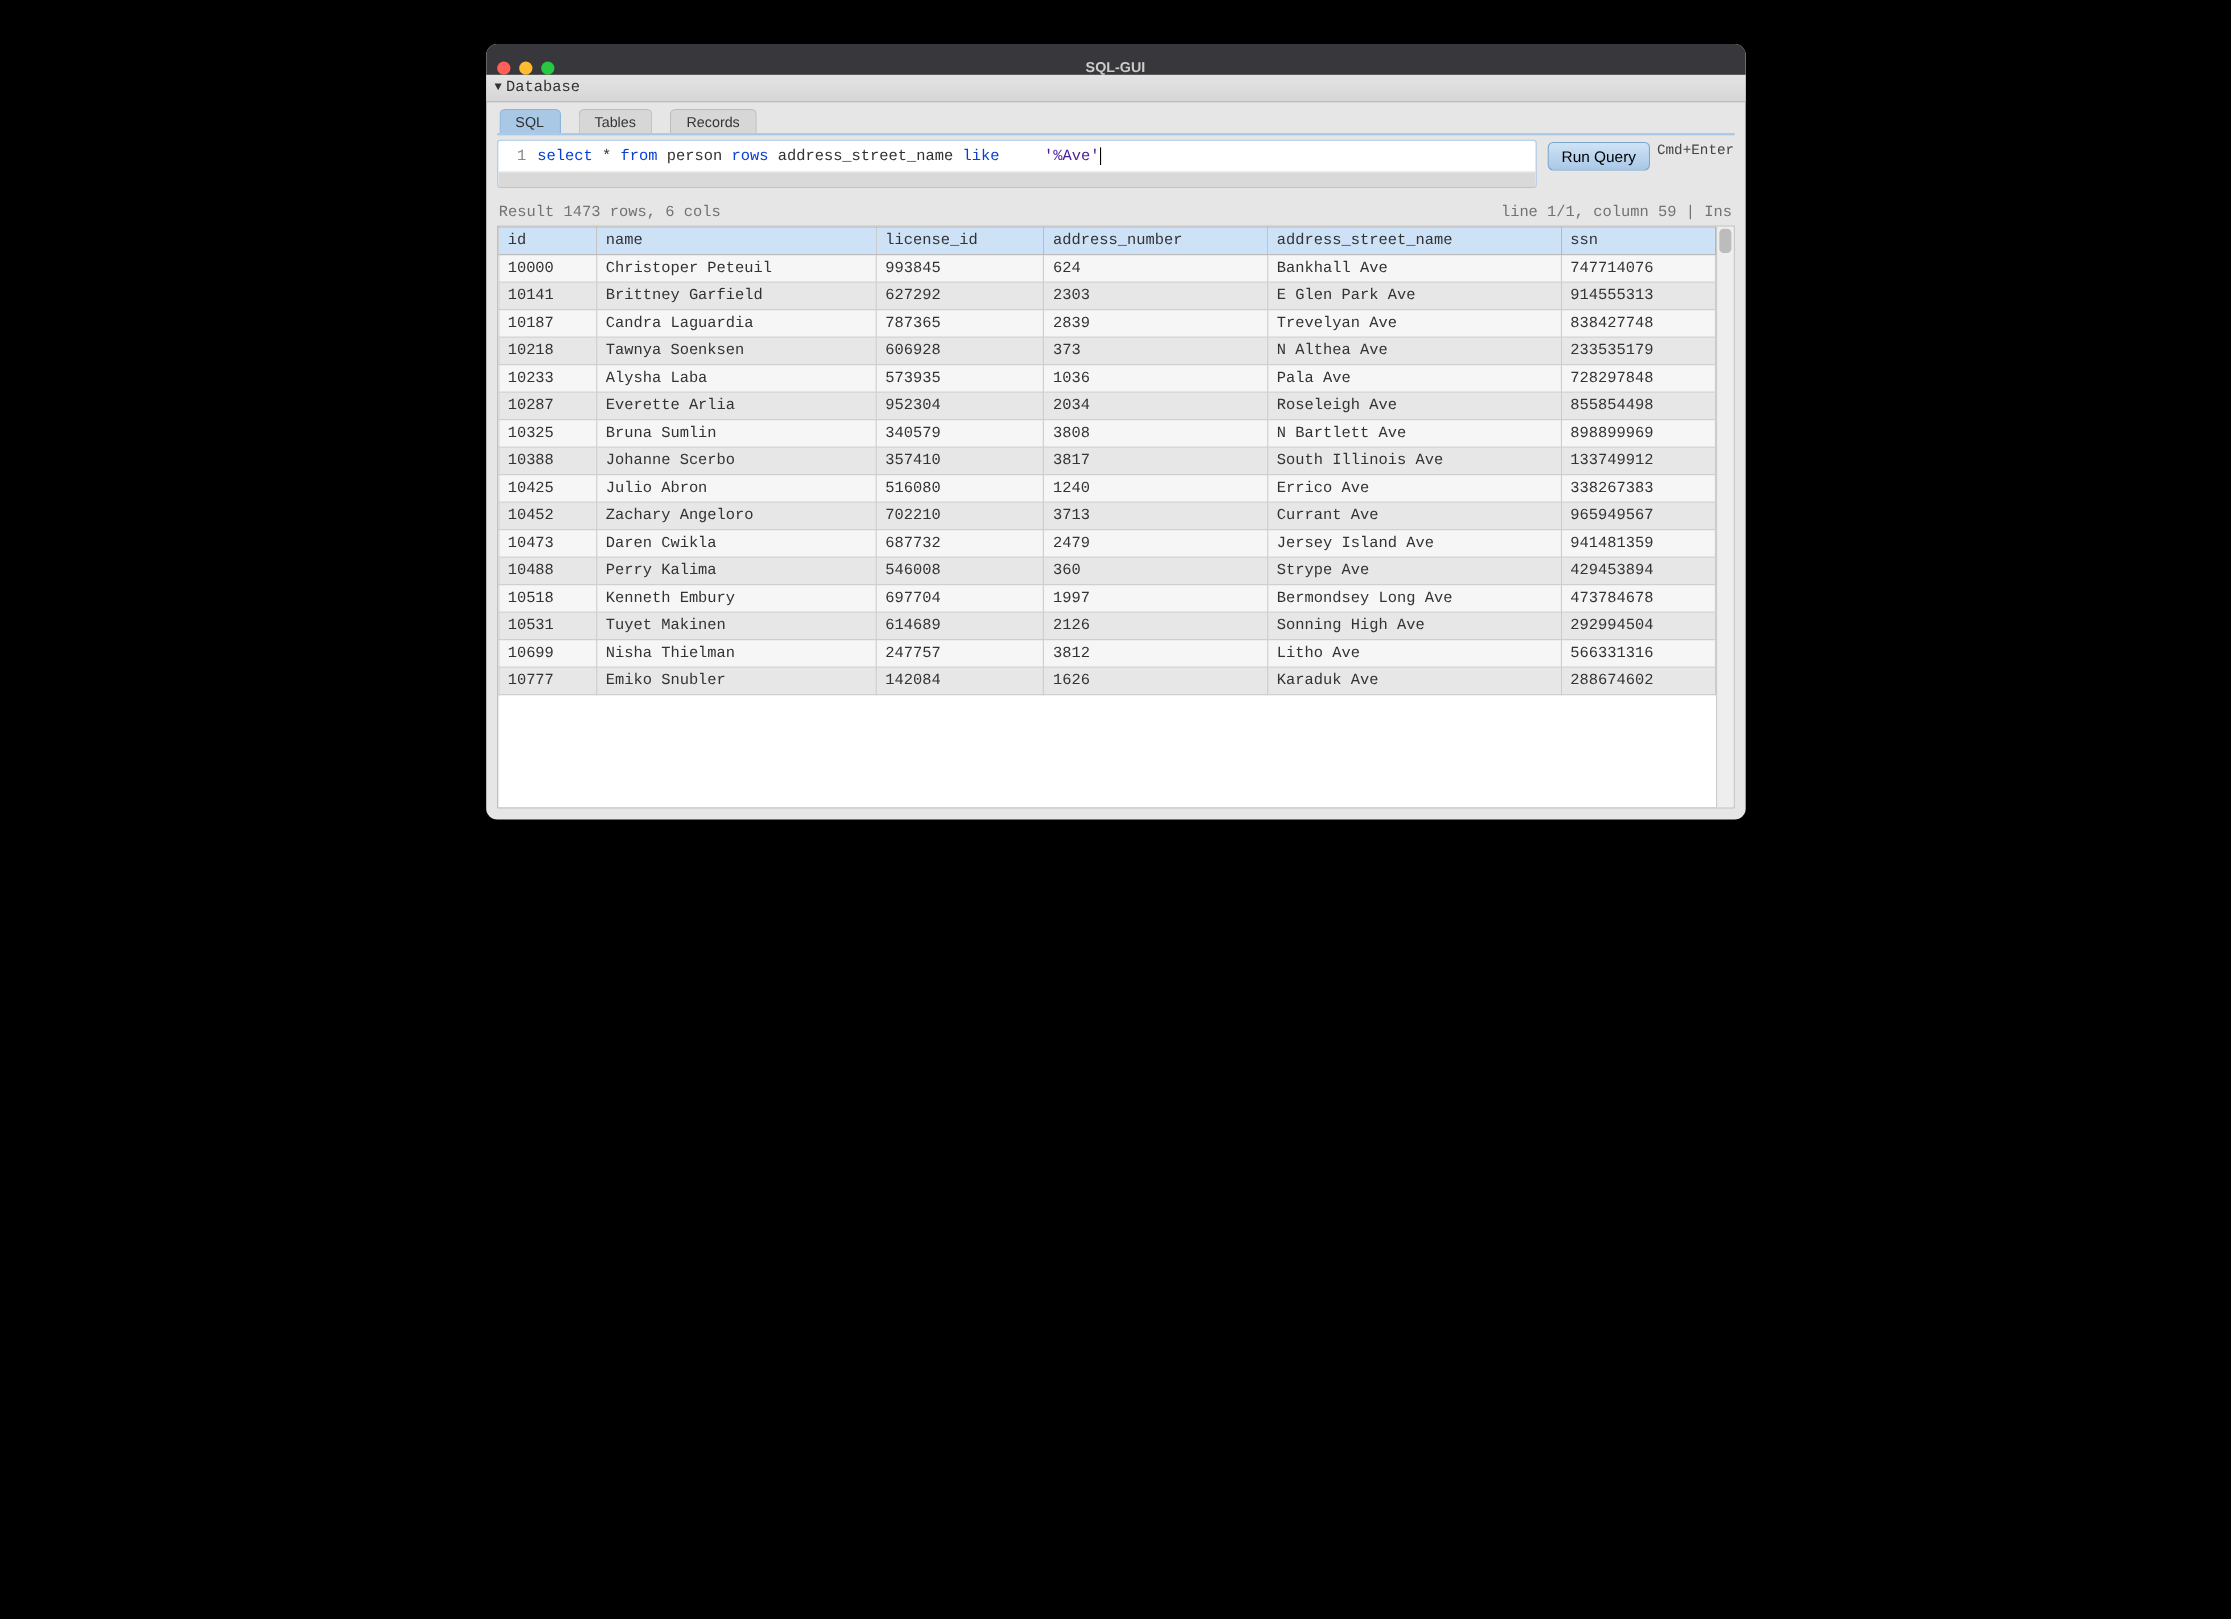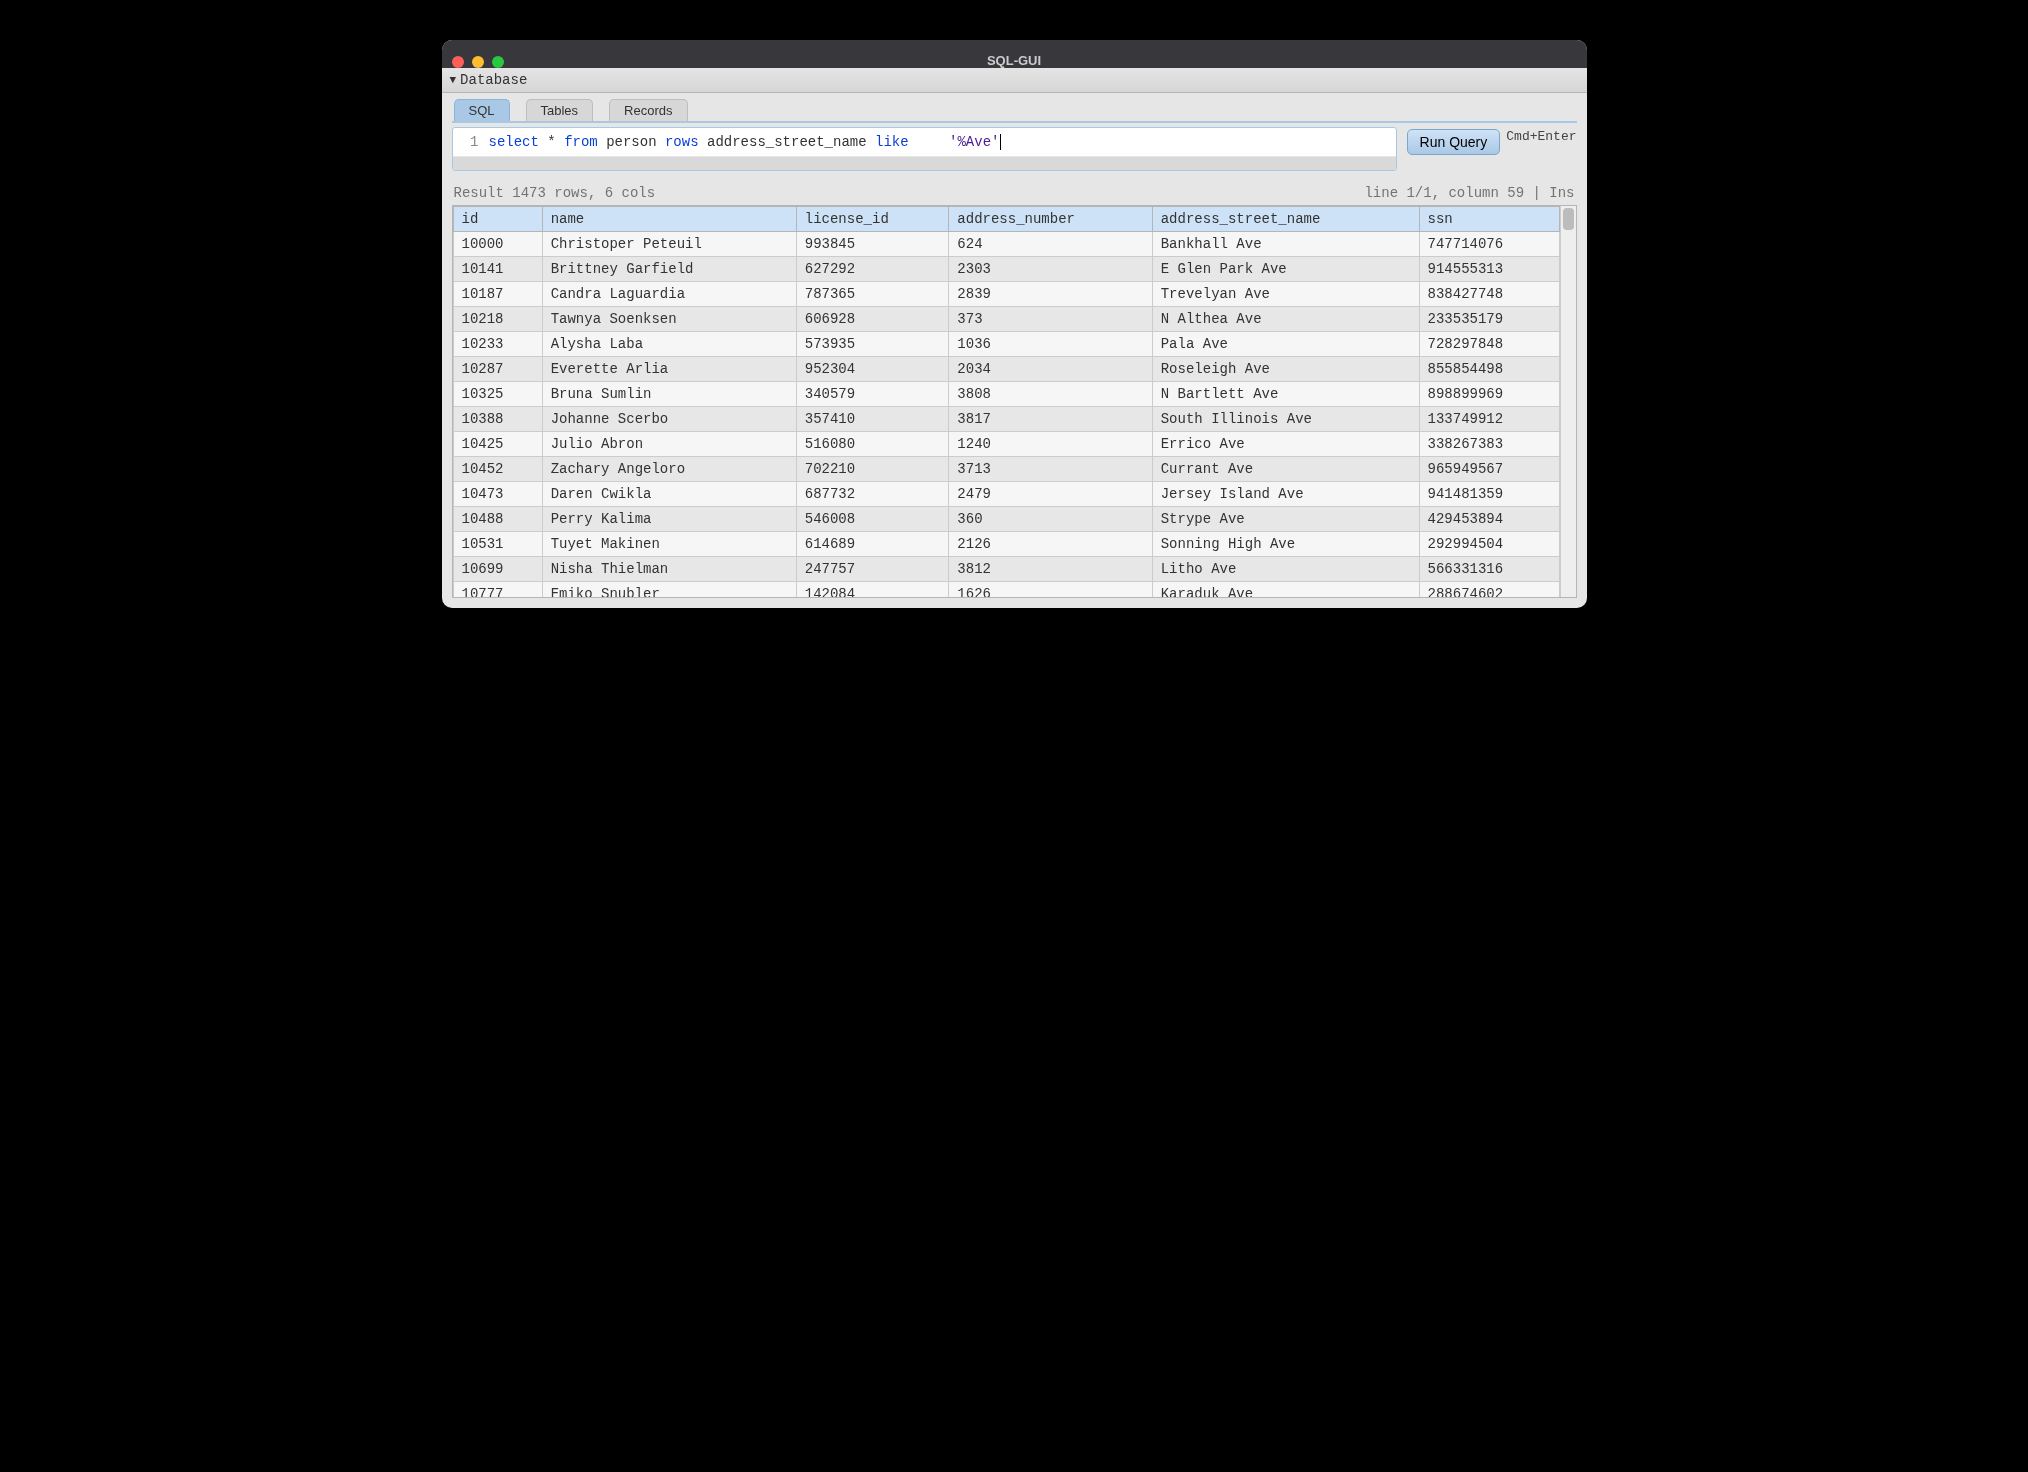--- a/index.html
+++ b/index.html
@@ -146,21 +146,21 @@
     display: flex;
     justify-content: space-between;
     margin-top: 14px;
     font-size: 14px;
     color: #737373;
     padding: 0 2px;
   }
   .table-wrap {
     margin-top: 4px;
     border: 1px solid #b5b5b5;
-    height: 393px;
+    height: 530px;
     overflow: hidden;
     position: relative;
     background: #fff;
   }
   .table-scroll {
     overflow: hidden;
     height: 100%;
     margin-right: 16px;
   }
   table {
@@ -350,20 +350,28 @@
               </tr>
               <tr>
                 <td>10488</td>
                 <td>Perry Kalima</td>
                 <td>546008</td>
                 <td>360</td>
                 <td>Strype Ave</td>
                 <td>429453894</td>
               </tr>
               <tr>
+                <td>10518</td>
+                <td>Kenneth Embury</td>
+                <td>697704</td>
+                <td>1997</td>
+                <td>Bermondsey Long Ave</td>
+                <td>473784678</td>
+              </tr>
+              <tr>
                 <td>10531</td>
                 <td>Tuyet Makinen</td>
                 <td>614689</td>
                 <td>2126</td>
                 <td>Sonning High Ave</td>
                 <td>292994504</td>
               </tr>
               <tr>
                 <td>10699</td>
                 <td>Nisha Thielman</td>

